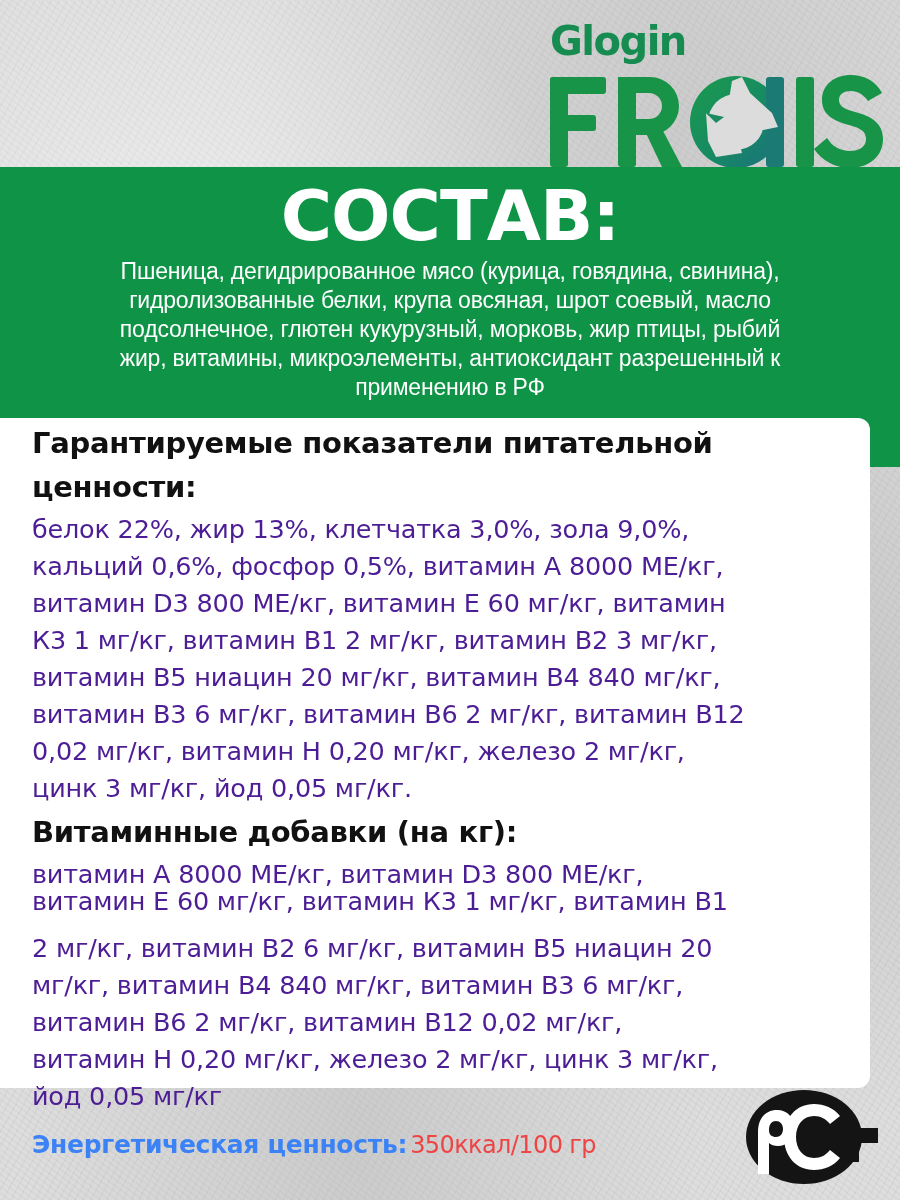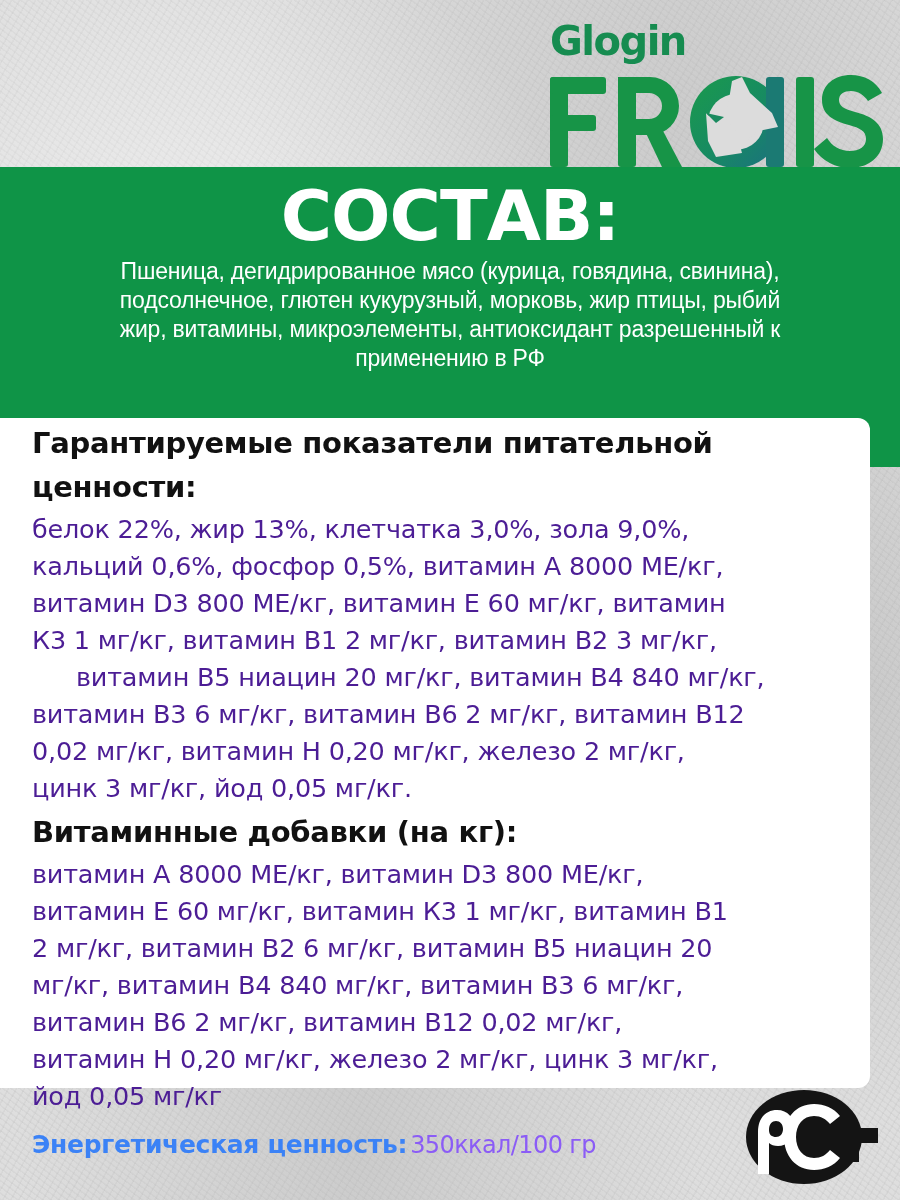--- a/index.html
+++ b/index.html
@@ -129,21 +129,21 @@
       font-family: "DejaVu Sans", sans-serif;
       font-weight: bold;
       font-size: 25px;
       letter-spacing: -0.3px;
       color: #3b82f6;
     }
     .energy-value {
       font-family: "DejaVu Sans", sans-serif;
       font-size: 24px;
       letter-spacing: -0.6px;
-      color: #8b5cf6;
+      color: #ef4444;
       margin-left: 3px;
       text-align: right;
     }
 
     
     .gost {
       position: absolute;
       left: 744px;
       top: 1088px;
       width: 136px;
@@ -190,43 +190,44 @@
     <rect x="250" y="6" width="18" height="90" rx="3" fill="#179447"></rect>
 
     <path fill="#179447" d="M336 22 C330 10 318 4 305 4 C288 4 276 14 276 29 C276 44 288 50 303 54 C314 57 320 60 320 68 C320 76 313 80 304 80 C294 80 286 75 281 67 L268 78 C276 90 290 97 304 97 C322 97 337 86 337 68 C337 52 325 45 309 41 C298 38 293 35 293 29 C293 23 298 20 305 20 C312 20 318 24 322 30 Z"></path>
   </svg>
 </div>
 
 <section class="band">
   <div class="band-title">СОСТАВ:</div>
   <div class="band-text">
     <span class="band-line">Пшеница, дегидрированное мясо (курица, говядина, свинина),</span>
+    <span class="band-line">гидролизованные белки, крупа овсяная, шрот соевый, масло</span>
     <span class="band-line">подсолнечное, глютен кукурузный, морковь, жир птицы, рыбий</span>
     <span class="band-line">жир, витамины, микроэлементы, антиоксидант разрешенный к</span>
     <span class="band-line">применению в РФ</span>
   </div>
 </section>
 
 <section class="card">
 
   <div class="line h" style="top:8px;">Гарантируемые показатели питательной</div>
   <div class="line h" style="top:52px;">ценности:</div>
 
   <div class="line b" style="top:96px;">белок 22%, жир 13%, клетчатка 3,0%, зола 9,0%,</div>
   <div class="line b" style="top:133px;">кальций 0,6%, фосфор 0,5%, витамин А 8000 МЕ/кг,</div>
   <div class="line b" style="top:170px;">витамин D3 800 МЕ/кг, витамин Е 60 мг/кг, витамин</div>
   <div class="line b" style="top:207px;">К3 1 мг/кг, витамин В1 2 мг/кг, витамин В2 3 мг/кг,</div>
-  <div class="line b" style="top:244px;margin-left:44px;">витамин В5 ниацин 20 мг/кг, витамин В4 840 мг/кг,</div>
+  <div class="line b" style="top:244px;">витамин В5 ниацин 20 мг/кг, витамин В4 840 мг/кг,</div>
   <div class="line b" style="top:281px;">витамин В3 6 мг/кг, витамин В6 2 мг/кг, витамин В12</div>
   <div class="line b" style="top:318px;">0,02 мг/кг, витамин Н 0,20 мг/кг, железо 2 мг/кг,</div>
   <div class="line b" style="top:355px;">цинк 3 мг/кг, йод 0,05 мг/кг.</div>
 
   <div class="line h" style="top:397px;">Витаминные добавки (на кг):</div>
   <div class="line b" style="top:441px;">витамин А 8000 МЕ/кг, витамин D3 800 МЕ/кг,</div>
-  <div class="line b" style="top:478px;">витамин Е 60 мг/кг, витамин К3 1 мг/кг, витамин В1</div>
+  <div class="line b" style="top:468px;">витамин Е 60 мг/кг, витамин К3 1 мг/кг, витамин В1</div>
   <div class="line b" style="top:515px;">2 мг/кг, витамин В2 6 мг/кг, витамин В5 ниацин 20</div>
   <div class="line b" style="top:552px;">мг/кг, витамин В4 840 мг/кг, витамин В3 6 мг/кг,</div>
   <div class="line b" style="top:589px;">витамин В6 2 мг/кг, витамин В12 0,02 мг/кг,</div>
   <div class="line b" style="top:626px;">витамин Н 0,20 мг/кг, железо 2 мг/кг, цинк 3 мг/кг,</div>
   <div class="line b" style="top:663px;">йод 0,05 мг/кг</div>
 
   <div class="energy">
     <span class="energy-label">Энергетическая ценность:</span><span class="energy-value">350ккал/100 гр</span>
   </div>
 </section>

